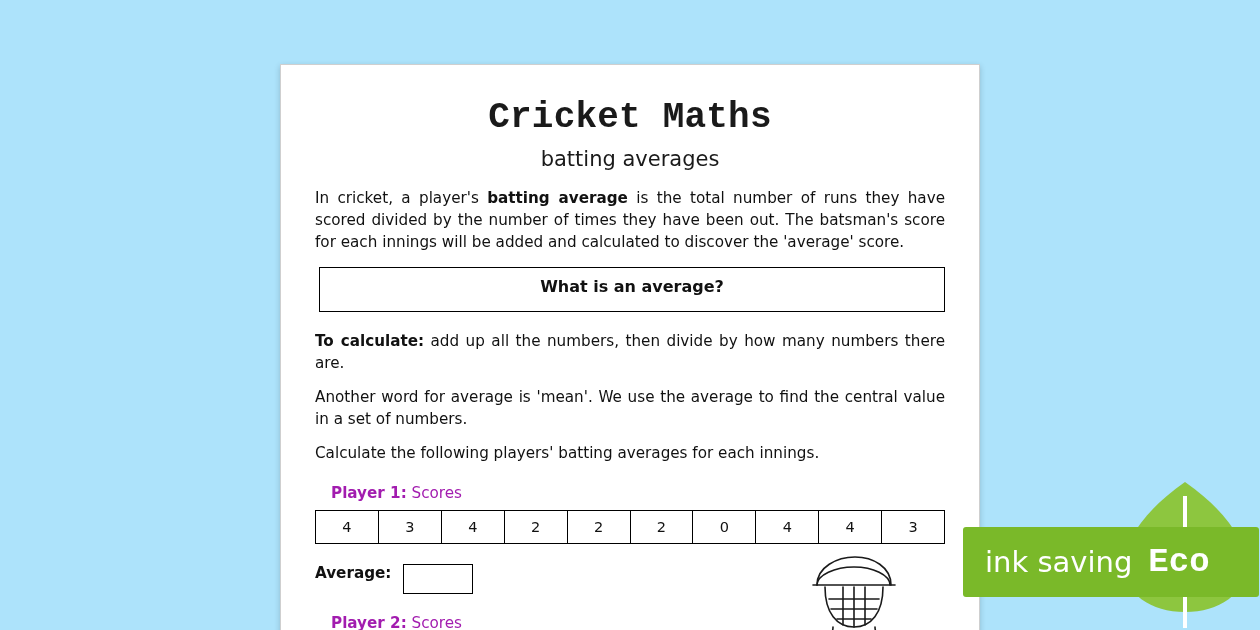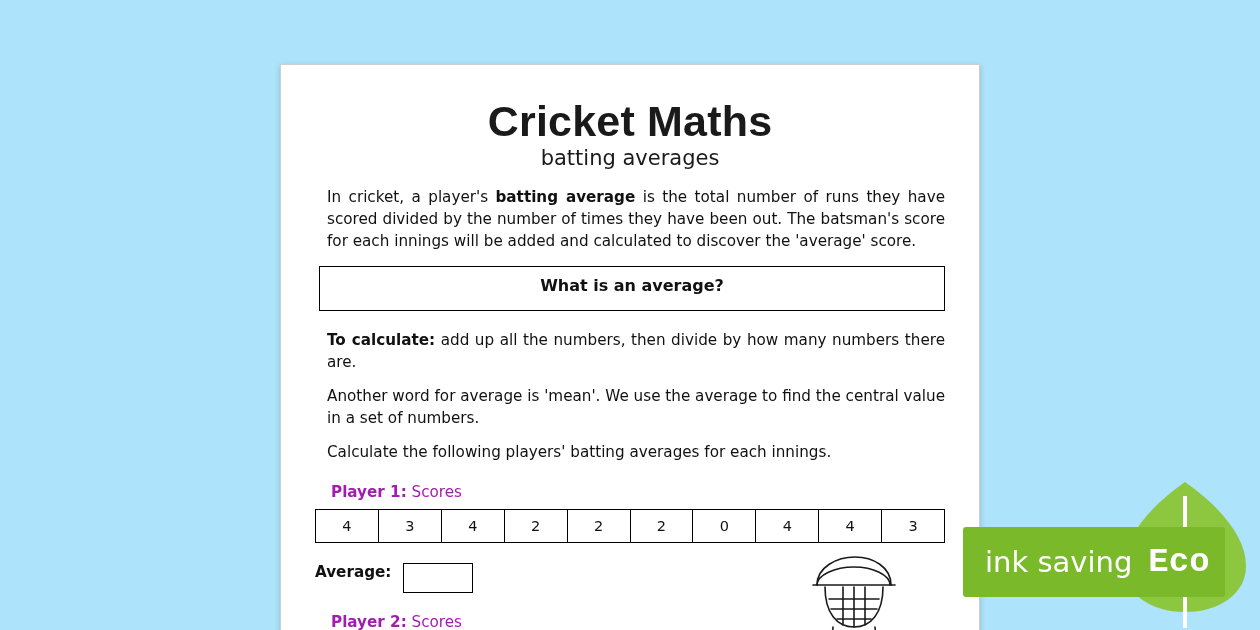--- a/index.html
+++ b/index.html
@@ -23,40 +23,40 @@
     width: 700px; height: 600px;
     background: #ffffff;
     border: 1px solid #cfcfcf;
     box-shadow: 0 2px 6px rgba(0,0,0,0.18);
     padding: 28px 34px 0 34px;
     overflow: hidden;
   }
 
   .title {
     text-align: center;
-    font-family: Liberation Sans, sans-serif;
-    font-weight: bold;
-    font-size: 43px;
+    font-family: Liberation Mono, monospace;
+    font-weight: bold;
+    font-size: 36px;
     color: #1a1a1a;
     letter-spacing: 0.2px;
-    margin: 4px 0 0 0;
+    margin: 4px 0 9px 0;
   }
   .subtitle {
     text-align: center;
     font-size: 21px;
     color: #1a1a1a;
     margin-bottom: 16px;
   }
 
   .para {
     font-size: 15.2px;
     line-height: 1.45;
     color: #111;
     text-align: justify;
-    margin: 0 0 14px 12px;
+    margin: 0 0 14px 0;
   }
   .para.tight { margin-bottom: 12px; }
   .b { font-weight: bold; }
 
   .definition-box {
     border: 1.6px solid #000;
     padding: 9px 10px 11px 10px;
     text-align: center;
     margin: 6px 0 18px 4px;
   }
@@ -124,21 +124,21 @@
 
   
   .eco-leaf {
     position: absolute;
     left: 1118px; top: 478px;
     width: 134px; height: 152px;
   }
   .eco-bar {
     position: absolute;
     left: 963px; top: 527px;
-    width: 262px; height: 70px;
+    width: 296px; height: 70px;
     background: #7ab929;
     border-radius: 3px;
     display: flex;
     align-items: center;
     padding-left: 22px;
     gap: 16px;
   }
   .eco-text-ink {
     color: #ffffff;
     font-size: 29px;

